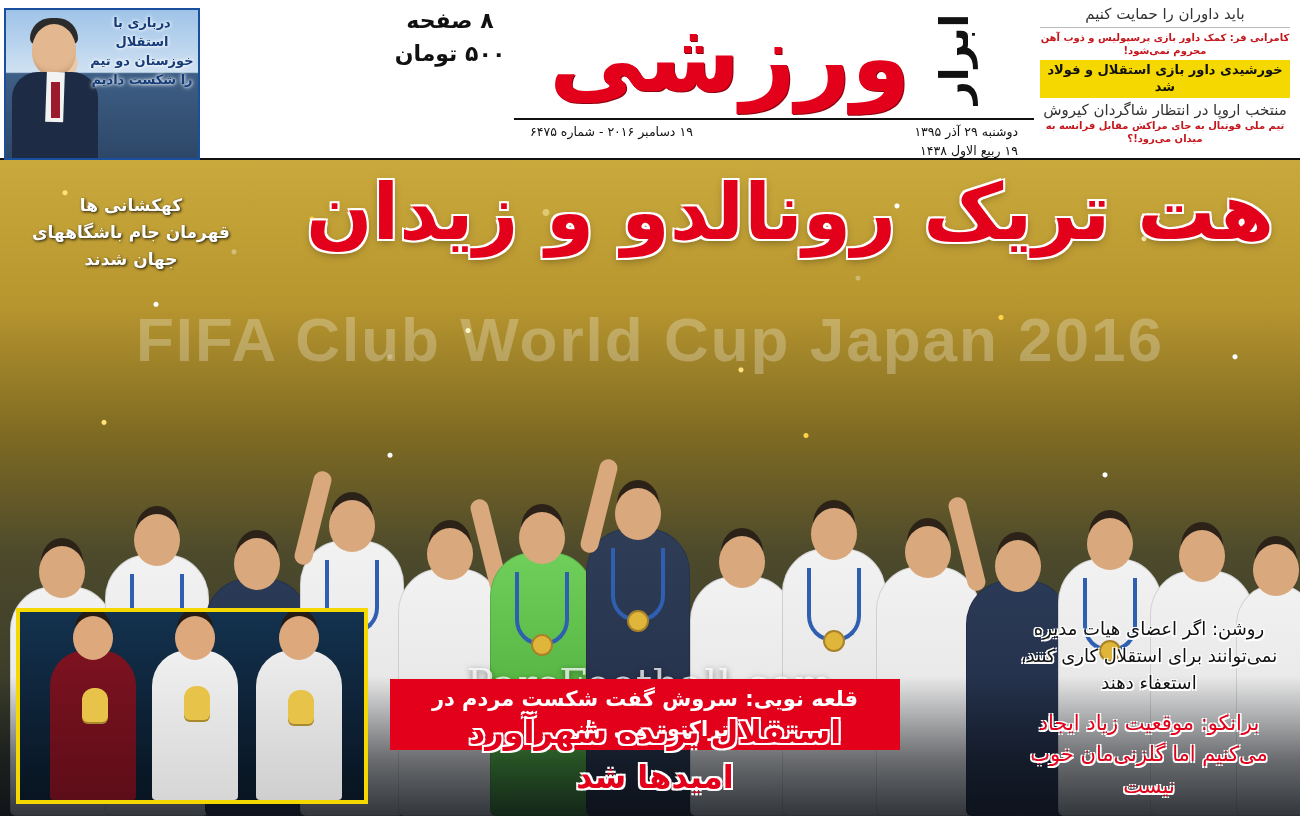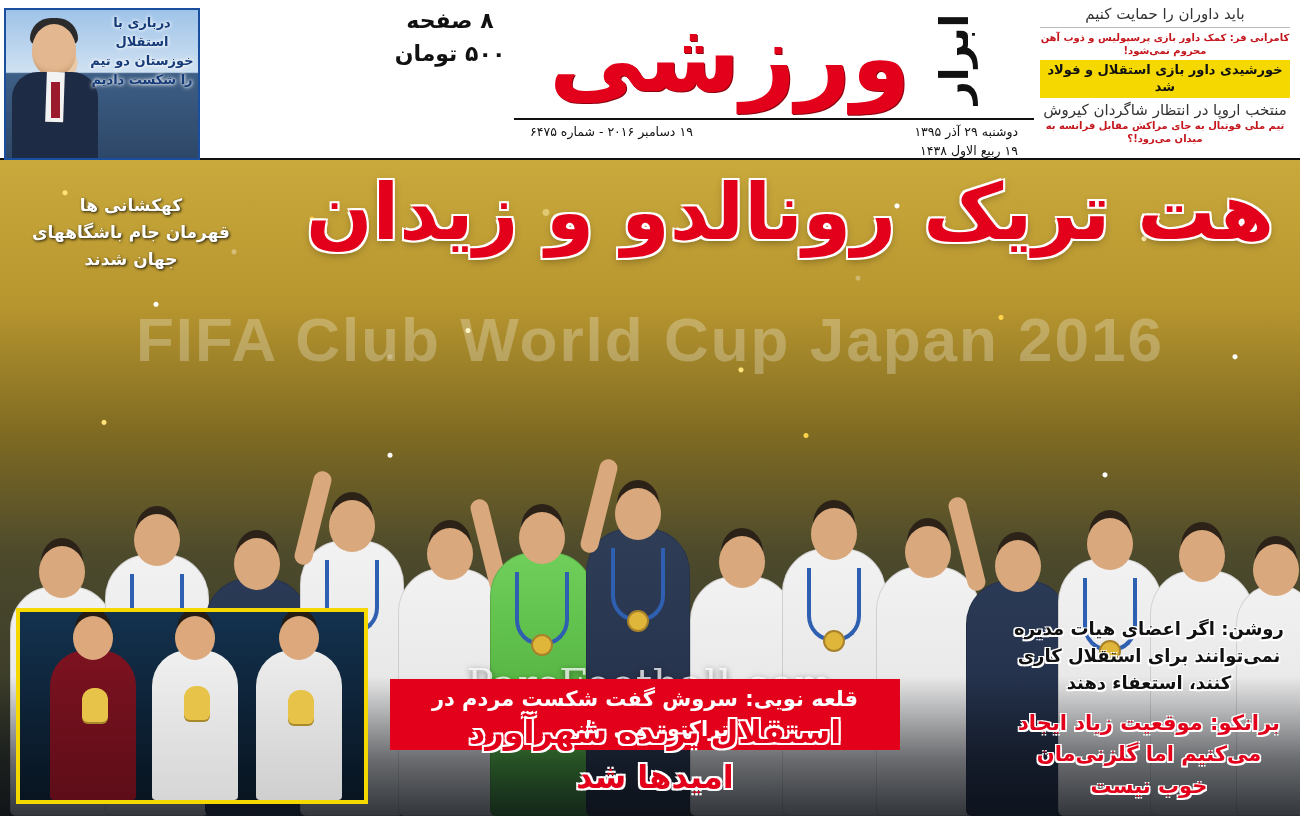--- a/index.html
+++ b/index.html
@@ -445,21 +445,21 @@
     text-shadow:
       2px 2px 0 #fff, -2px 2px 0 #fff,
       2px -2px 0 #fff, -2px -2px 0 #fff;
   }
   .side-note {
     position: absolute;
     right: 14px;
     width: 274px;
     direction: rtl;
     text-align: center;
-    font-weight: bold;
+    font-weight: normal;
     line-height: 1.5;
     text-shadow:
       1.5px 1.5px 0 #fff, -1.5px 1.5px 0 #fff,
       1.5px -1.5px 0 #fff, -1.5px -1.5px 0 #fff;
   }
   .side-note.a { bottom: 120px; color: #111; font-size: 18px; }
   .side-note.b { bottom: 14px; color: #e2001a; font-size: 21px; }
 </style>
 </head>
 <body>

